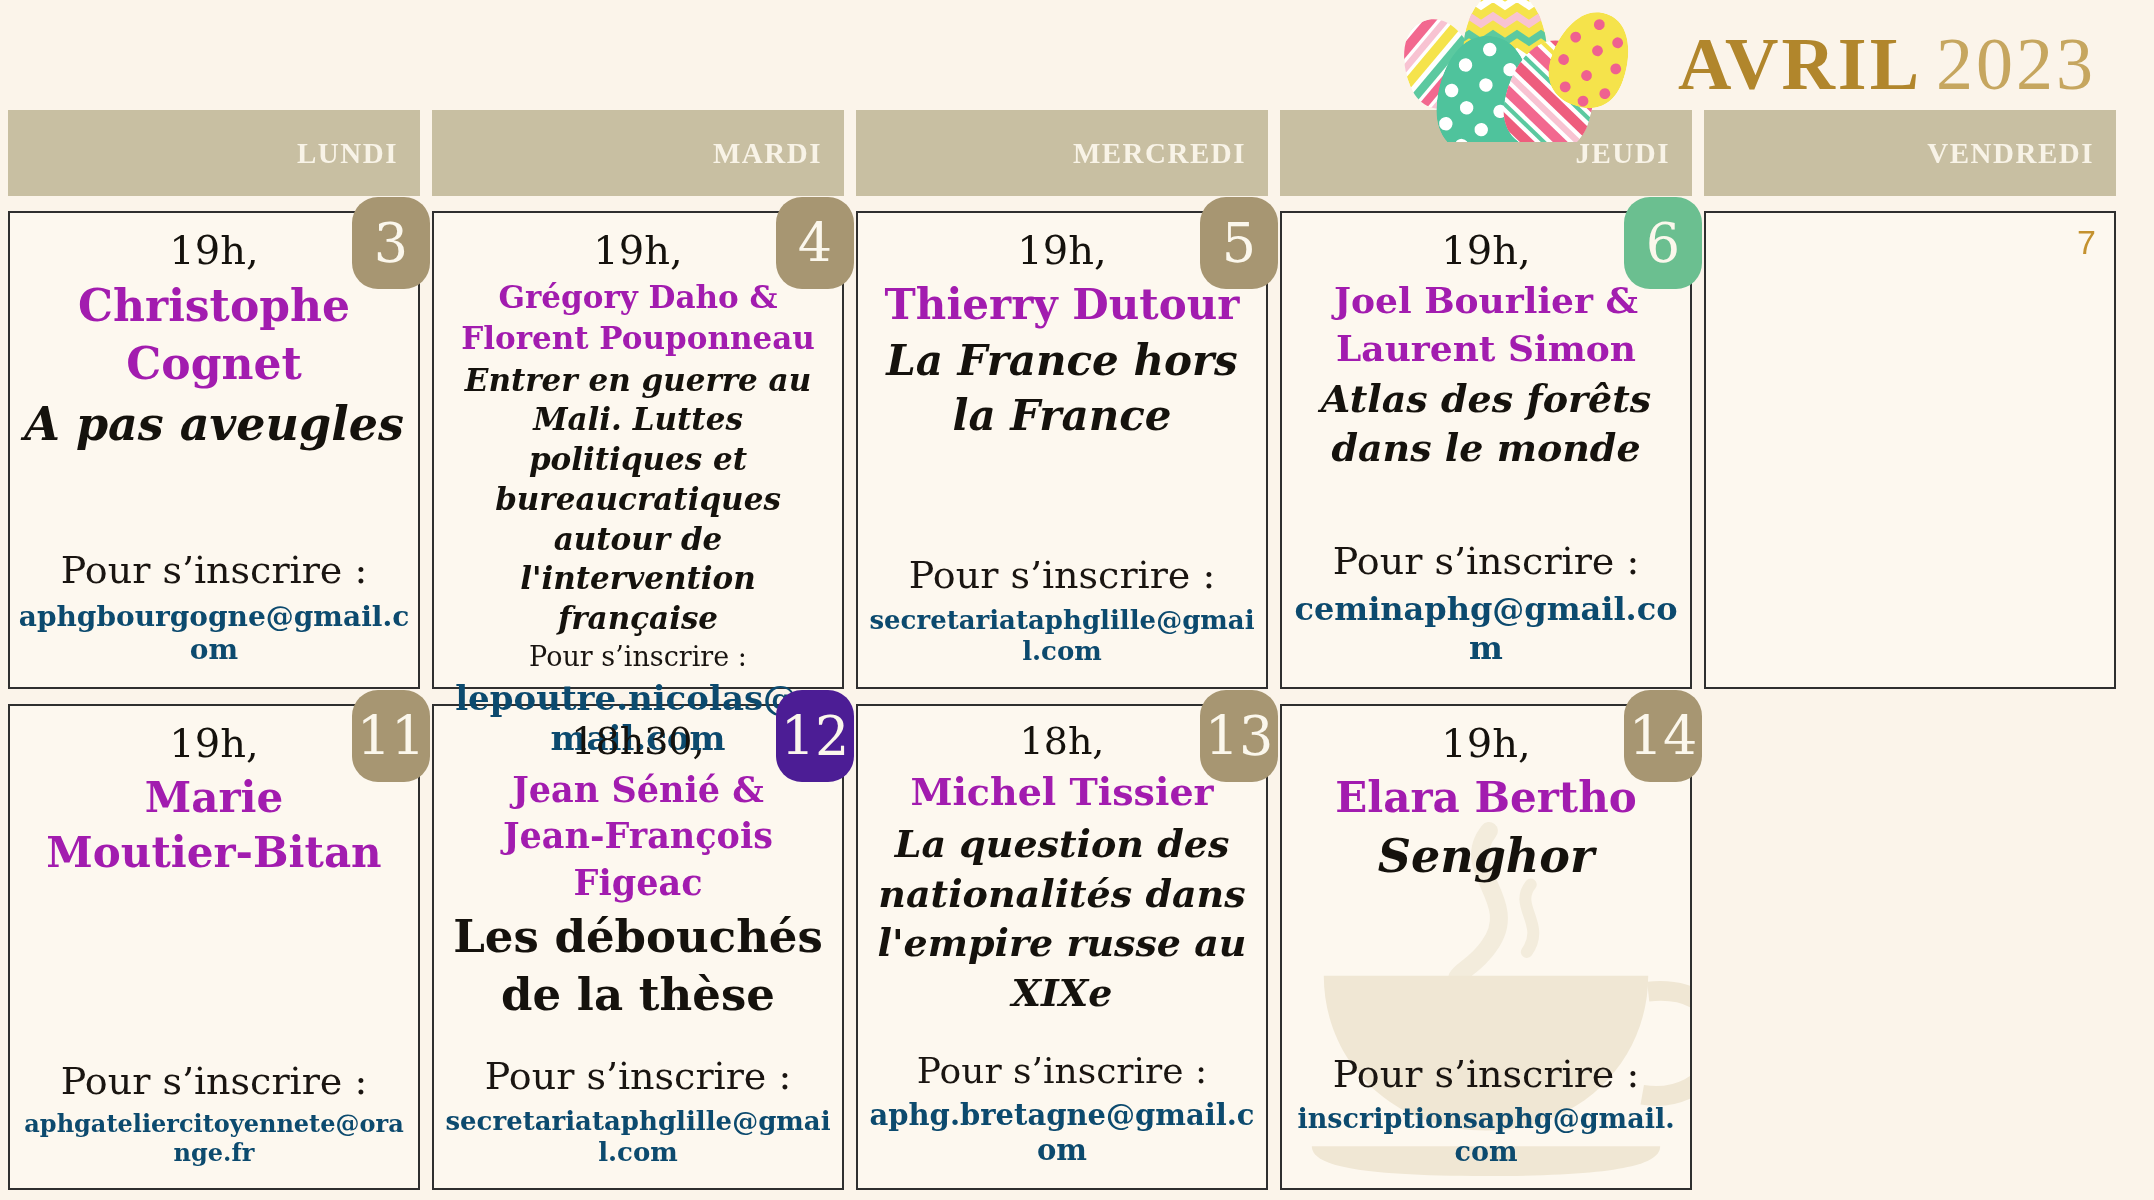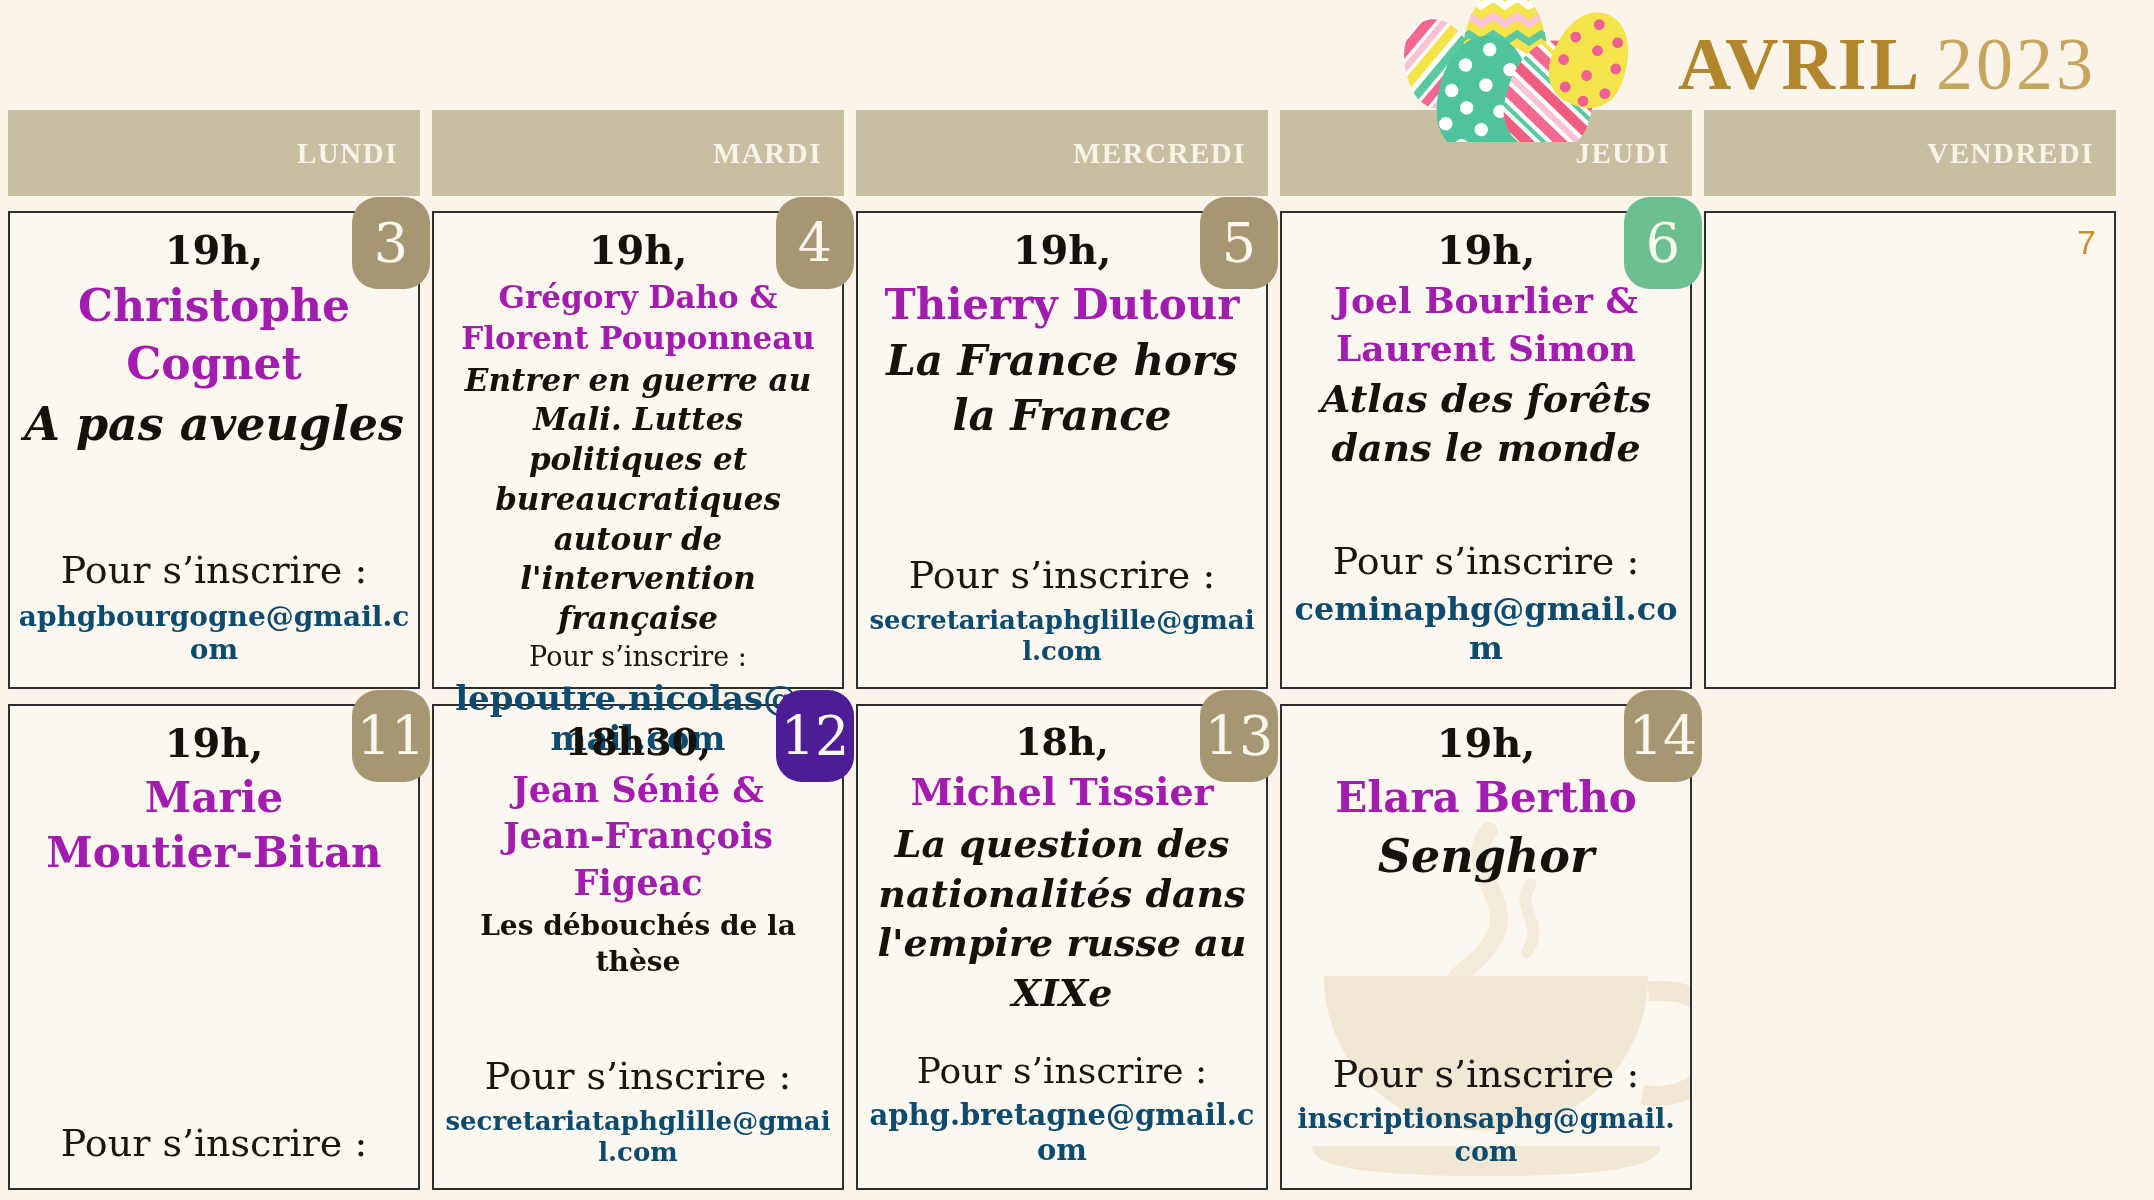--- a/index.html
+++ b/index.html
@@ -48,37 +48,37 @@
     display:flex;align-items:center;justify-content:center;
     font-size:54px;
   }
   .badge.green{background:#6bbf90;}
   .badge.cyan{background:#4c1d95;}
   .daynum{
     position:absolute;top:10px;right:18px;
     font-family:"Liberation Sans",sans-serif;
     font-size:34px;color:#c4922f;
   }
-  .time{font-weight:bold;color:#15120d;line-height:1.35;}
+  .time{font-weight:normal;color:#15120d;line-height:1.35;}
   .speaker{font-weight:bold;color:#a21caf;line-height:1.32;}
   .etitle{font-weight:bold;font-style:italic;color:#15120d;line-height:1.3;margin-top:2px;}
   .register{margin-top:auto;color:#1a1511;line-height:1.3;padding-top:10px;}
   .email{font-weight:bold;color:#0c4a6e;text-decoration:none;line-height:1.2;margin-top:4px;display:block;overflow-wrap:anywhere;text-align:center;}
   
   .day3 .time{font-size:40px;}  .day3 .speaker{font-size:44px;}  .day3 .etitle{font-size:46px;}
   .day3 .register{font-size:38px;} .day3 .email{font-size:28px;}
   .day4 .time{font-size:40px;}  .day4 .speaker{font-size:31px;}  .day4 .etitle{font-size:31px;line-height:1.28;}
   .day4 .register{font-size:27px;padding-top:0;} .day4 .email{font-size:34px;}
   .day5 .time{font-size:40px;}  .day5 .speaker{font-size:42px;}  .day5 .etitle{font-size:42px;}
   .day5 .register{font-size:38px;} .day5 .email{font-size:26px;}
   .day6 .time{font-size:40px;}  .day6 .speaker{font-size:36px;}  .day6 .etitle{font-size:38px;}
   .day6 .register{font-size:38px;} .day6 .email{font-size:32px;}
   .day11 .time{font-size:40px;} .day11 .speaker{font-size:42px;} .day11 .etitle{font-size:44px;}
   .day11 .register{font-size:38px;} .day11 .email{font-size:24px;}
-  .day12 .time{font-size:38px;} .day12 .speaker{font-size:35px;} .day12 .etitle{font-size:28px;font-style:normal;}
+  .day12 .time{font-size:38px;} .day12 .speaker{font-size:35px;} .day12 .etitle{font-size:45px;font-style:normal;}
   .day12 .register{font-size:38px;} .day12 .email{font-size:26px;}
   .day13 .time{font-size:38px;} .day13 .speaker{font-size:38px;} .day13 .etitle{font-size:38px;}
   .day13 .register{font-size:36px;padding-top:4px;} .day13 .email{font-size:29px;}
   .day14 .time{font-size:40px;} .day14 .speaker{font-size:42px;} .day14 .etitle{font-size:46px;}
   .day14 .register{font-size:38px;} .day14 .email{font-size:27px;}
   
   .art{position:absolute;left:0;top:0;right:0;bottom:0;overflow:hidden;z-index:0;}
   .art svg{position:absolute;left:0;top:0;width:100%;height:100%;}
 </style>
 </head>
@@ -135,20 +135,21 @@
   <div class="cell empty">
     <div class="daynum">7</div>
   </div>
 
 
   <div class="cell day11">
     <div class="badge">11</div>
     <div class="time">19h,</div>
     <div class="speaker">Marie Moutier‑Bitan</div>
     <div class="register">Pour s’inscrire :</div>
+    <a class="email" href="#">aphgateliercitoyennete@orange.fr</a>
   </div>
 
   <div class="cell day12">
     <div class="badge cyan">12</div>
     <div class="time">18h30,</div>
     <div class="speaker">Jean Sénié &amp; Jean‑François Figeac</div>
     <div class="etitle">Les débouchés de la thèse</div>
     <div class="register">Pour s’inscrire :</div>
     <a class="email" href="#">secretariataphglille@gmail.com</a>
   </div>

